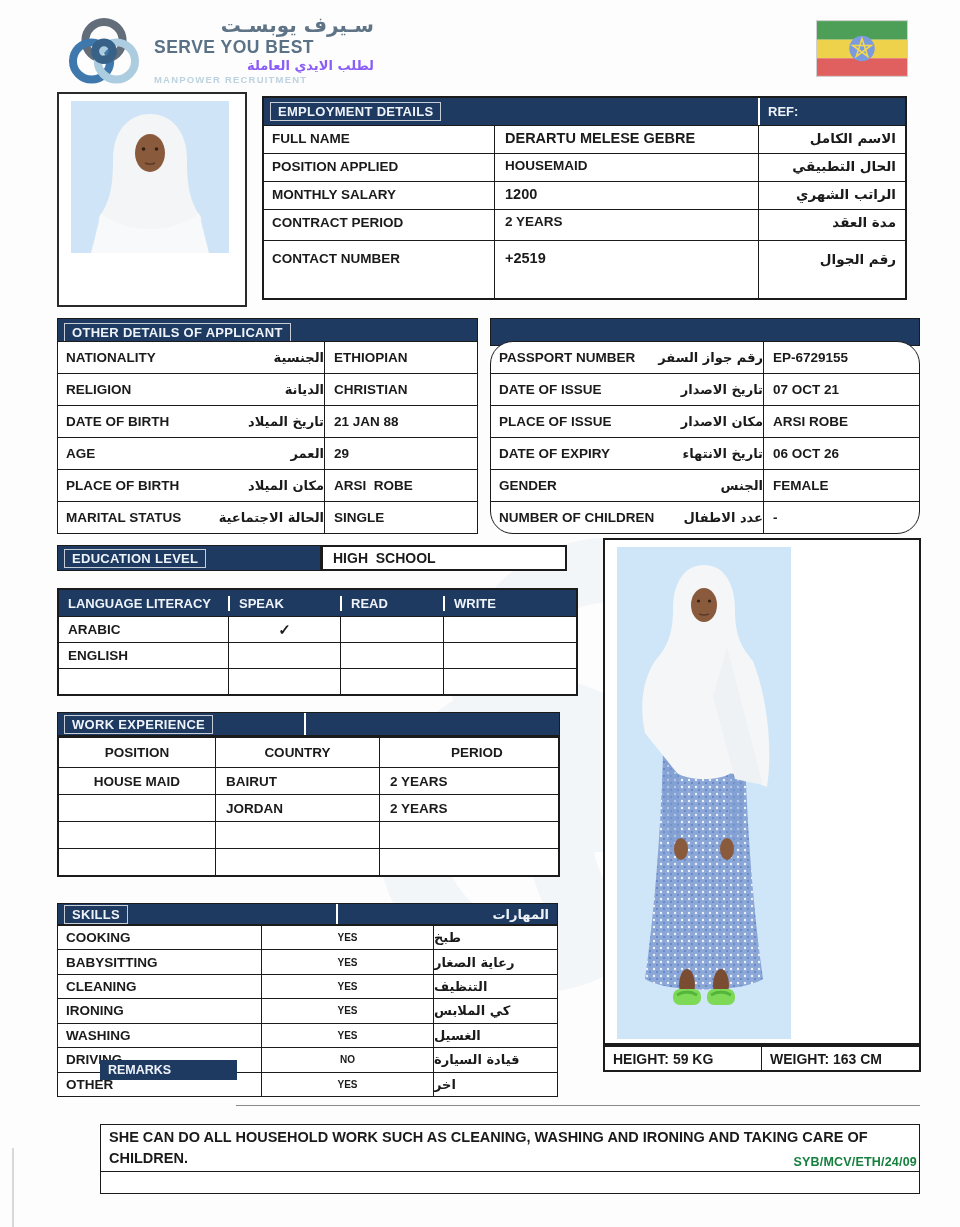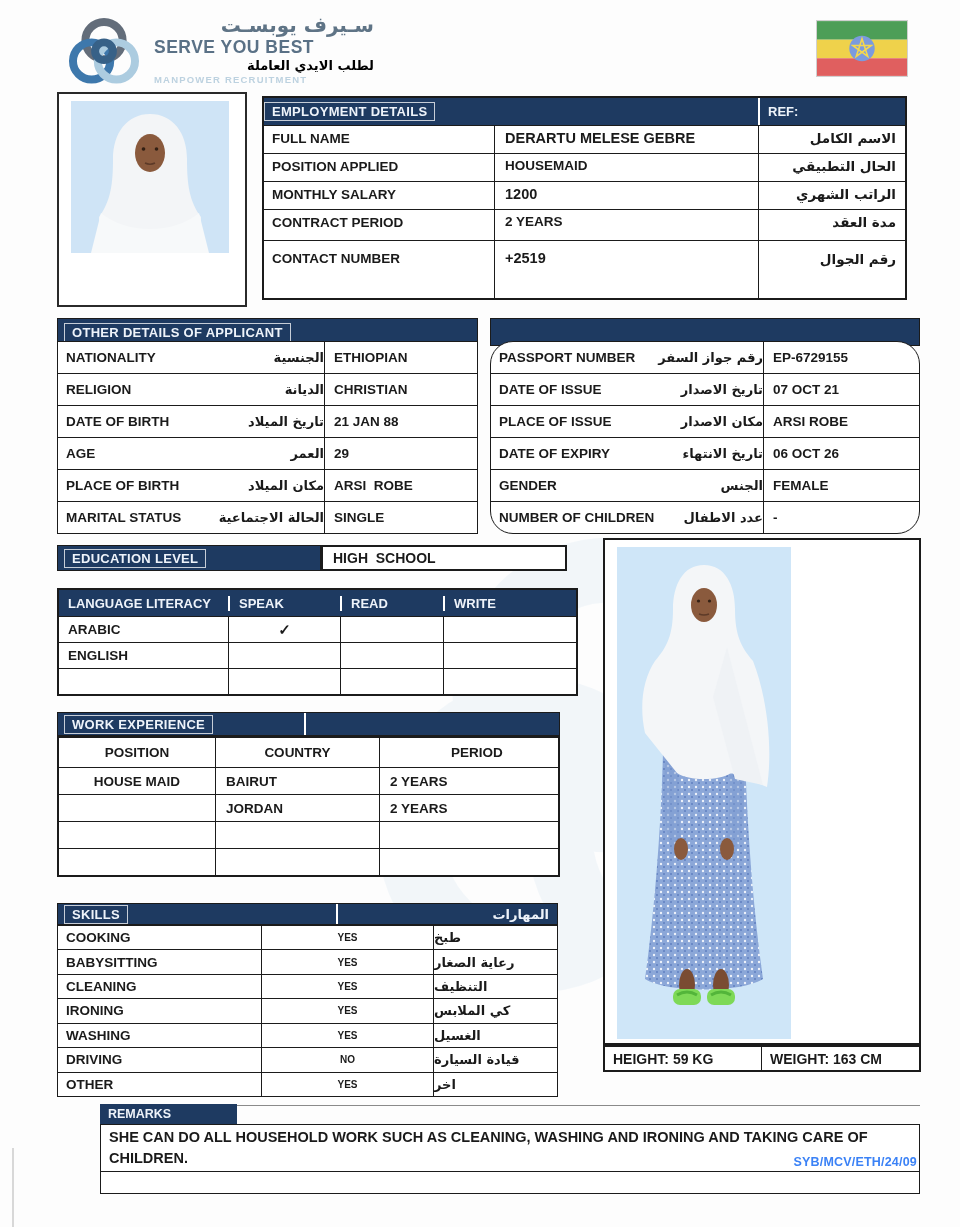--- a/index.html
+++ b/index.html
@@ -7,32 +7,32 @@
   *{box-sizing:border-box;}
   .abs{position:absolute;}
   .ar{font-family:"DejaVu Sans",sans-serif;direction:rtl;}
   .navy{background:#1e3a61;color:#eef3fa;}
   .hbox{border:1px solid rgba(255,255,255,.75);padding:1px 7px;font-weight:bold;font-size:13px;letter-spacing:.3px;white-space:nowrap;}
   
   #logo-icon{left:56px;top:14px;width:96px;height:78px;}
   #logo-text{left:154px;top:15px;width:220px;line-height:1.05;}
   #logo-text .l1{font-size:20px;font-weight:bold;color:#5f7486;}
   #logo-text .l2{font-size:17.5px;font-weight:bold;color:#5a7186;letter-spacing:.5px;margin-top:2px;}
-  #logo-text .l3{font-size:13px;font-weight:bold;color:#000000;margin-top:3px;}
+  #logo-text .l3{font-size:13px;font-weight:bold;color:#8b5cf6;margin-top:3px;}
   #logo-text .l4{font-size:9.5px;font-weight:bold;color:#bdd2e0;letter-spacing:1.2px;margin-top:2px;}
   #flag{left:816px;top:20px;width:92px;height:57px;border:1px solid #d0d0d0;}
   
   #ghost{left:360px;top:520px;width:500px;height:530px;opacity:.07;}
   #scanline{left:12px;top:1148px;width:2px;height:79px;background:#d8d8d8;}
   
   #photo1{left:57px;top:92px;width:190px;height:215px;border:2px solid #2a2a2a;background:#fff;}
   #photo1 svg{position:absolute;left:12px;top:7px;}
   
   #emp{left:262px;top:96px;width:645px;height:204px;border:2px solid #1b1b1b;background:#fff;display:flex;flex-direction:column;}
-  #emp .hd{height:27px;display:flex;align-items:center;position:relative;}
+  #emp .hd{height:27px;display:flex;align-items:center;position:relative;padding-left:6px;}
   #emp .ref{position:absolute;left:494px;top:0;bottom:0;right:0;border-left:2px solid #fff;display:flex;align-items:center;padding-left:8px;font-weight:bold;font-size:13px;}
   #emp .row{display:flex;border-top:1.5px solid #1b1b1b;}
   #emp .h28{height:28px;flex:none;} #emp .h31{height:31px;flex:none;} #emp .grow{flex:1;}
   #emp .c1{width:230px;padding:5px 8px 0;font-weight:bold;font-size:13.5px;}
   #emp .c2{width:264px;border-left:1.5px solid #1b1b1b;padding:4px 10px 0;font-weight:bold;font-size:14.5px;}
   #emp .c3{flex:1;border-left:1.5px solid #1b1b1b;padding:4px 9px 0;font-weight:bold;font-size:13.5px;text-align:right;}
   
   .odbar{top:318px;height:28px;border:1.5px solid #1b1b1b;display:flex;align-items:center;padding-left:6px;}
   #odbarL{left:57px;width:421px;}
   #odbarR{left:490px;width:430px;}
@@ -82,25 +82,25 @@
   #sk .sc2{width:172px;border-left:1.5px solid #1b1b1b;display:flex;align-items:center;justify-content:center;font-weight:bold;font-size:10px;}
   #sk .sc3{flex:1;border-left:1.5px solid #1b1b1b;display:flex;align-items:center;justify-content:flex-end;padding-right:8px;font-weight:bold;font-size:13px;}
   
   #photo2{left:603px;top:538px;width:318px;height:507px;border:2px solid #1b1b1b;background:#fff;}
   #photo2 svg{position:absolute;left:12px;top:7px;}
   #hw{left:603px;top:1045px;width:318px;height:27px;border:2px solid #1b1b1b;background:#fff;display:flex;}
   #hw .a{width:157px;border-right:1.5px solid #1b1b1b;display:flex;align-items:center;padding-left:8px;font-weight:bold;font-size:14px;}
   #hw .b{flex:1;display:flex;align-items:center;padding-left:8px;font-weight:bold;font-size:14px;}
   
   #remline{left:236px;top:1105px;width:684px;height:1px;background:#8a8a8a;}
-  #rembar{left:100px;top:1104px;width:137px;height:20px;display:flex;align-items:center;padding-left:8px;font-weight:bold;font-size:12.5px;}
+  #rembar{left:100px;top:1060px;width:137px;height:20px;display:flex;align-items:center;padding-left:8px;font-weight:bold;font-size:12.5px;}
   #rembox{left:100px;top:1124px;width:820px;height:70px;border:1.8px solid #1b1b1b;background:#fff;display:flex;flex-direction:column;}
   #rembox .txt{height:47px;border-bottom:1.5px solid #1b1b1b;padding:2px 8px;font-weight:bold;font-size:14.5px;line-height:21px;}
   #rembox .blank{flex:1;}
-  #wmcode{left:765px;top:1155px;width:152px;text-align:right;color:#3b82f6;font-weight:bold;font-size:12.5px;letter-spacing:.2px;}
+  #wmcode{left:765px;top:1155px;width:152px;text-align:right;color:#15803d;font-weight:bold;font-size:12.5px;letter-spacing:.2px;}
 </style>
 </head>
 <body>
 
 <div>
 
   <svg id="ghost" class="abs" viewBox="0 0 100 104" aria-hidden="true">
     <g fill="none" stroke="#6fa8d0" stroke-width="13">
       <circle cx="50" cy="34" r="25"></circle>
         <circle cx="35" cy="62" r="25"></circle>

